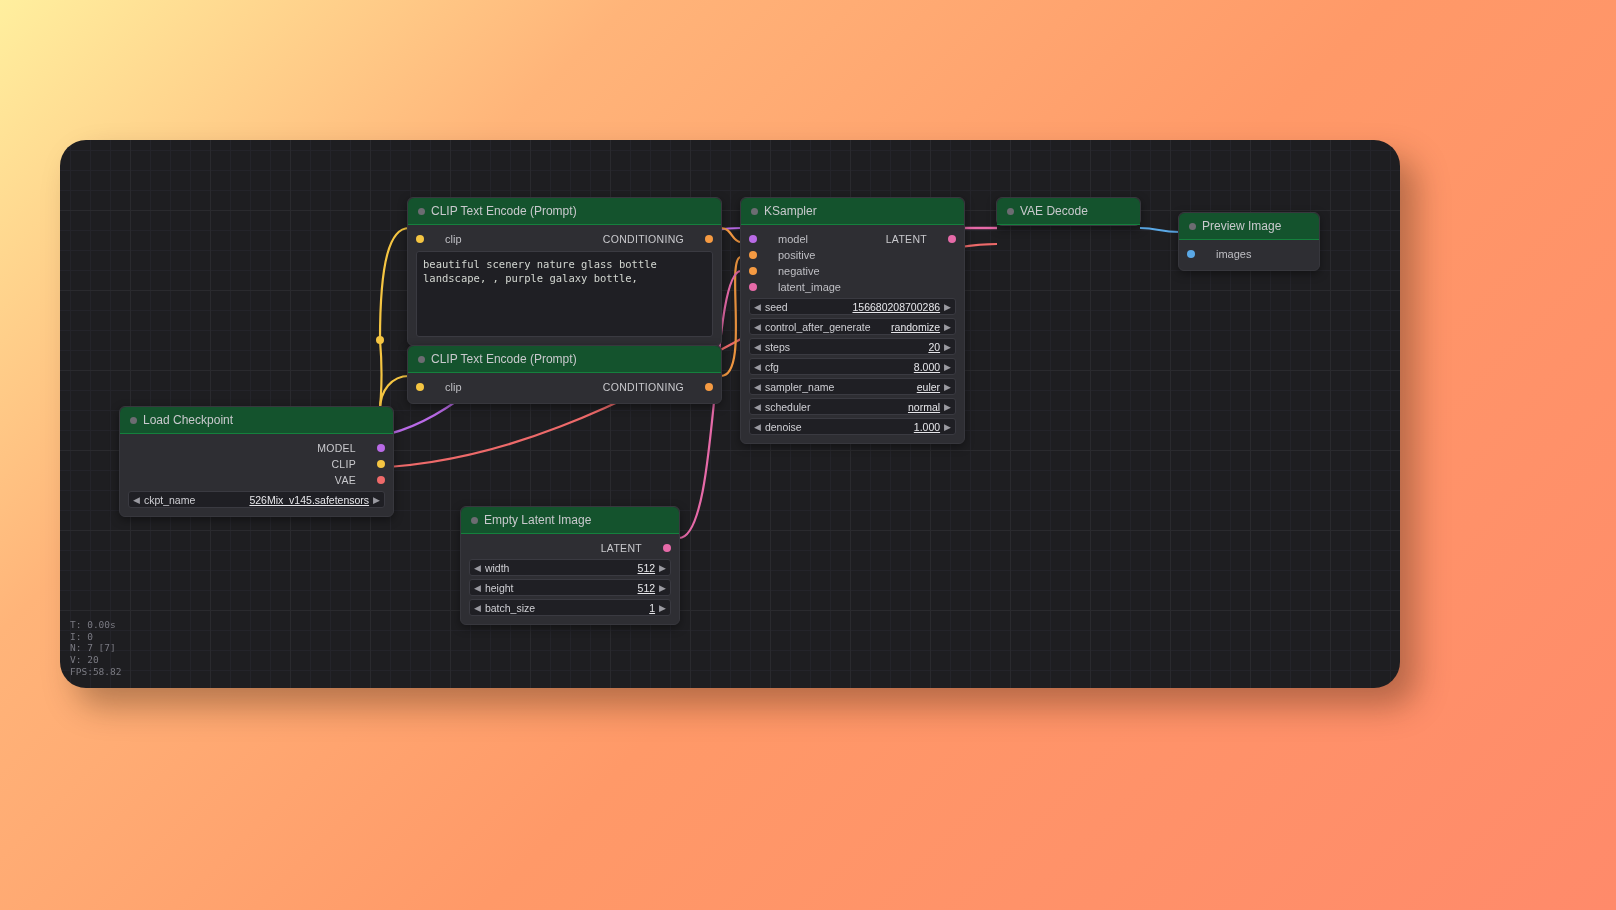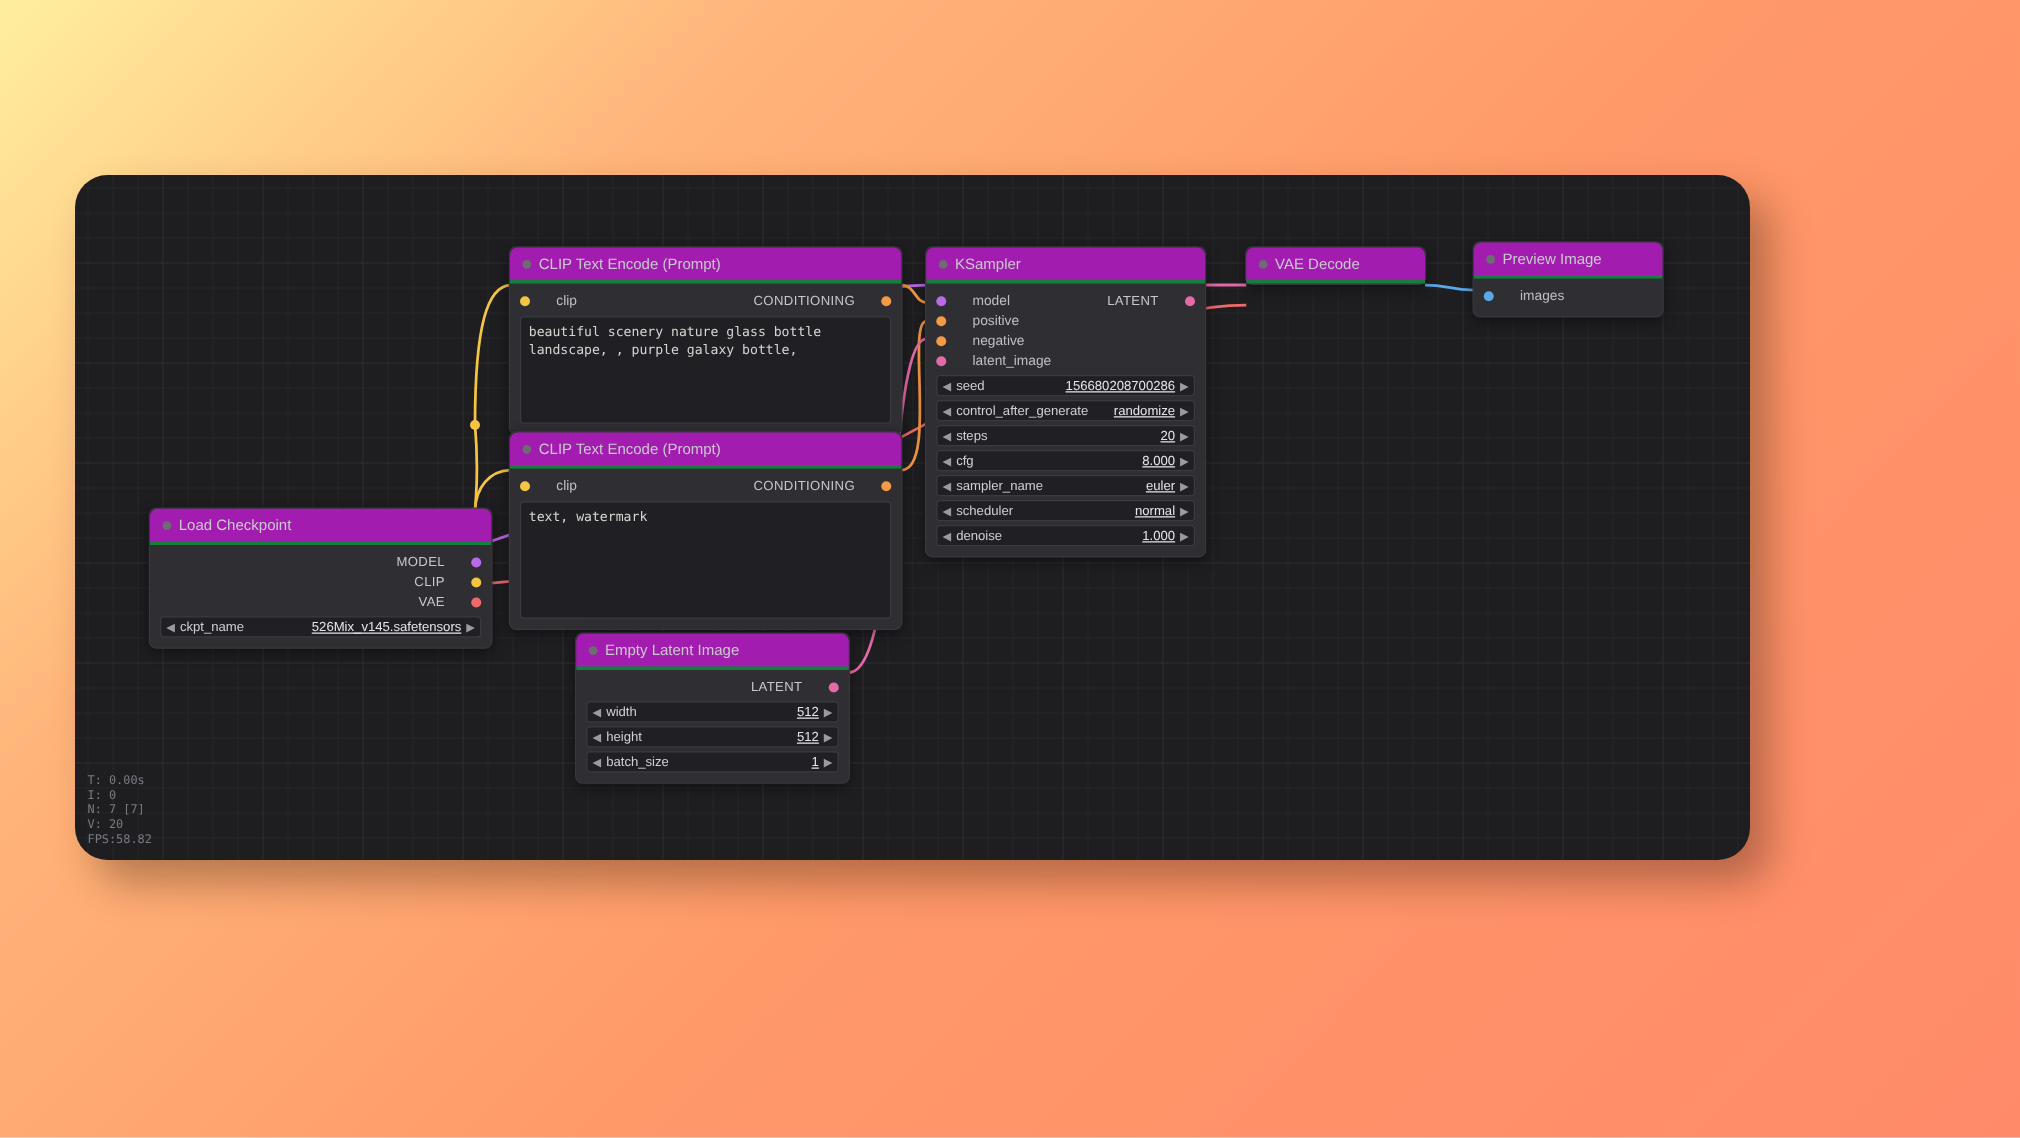--- a/index.html
+++ b/index.html
@@ -37,22 +37,22 @@
     background: #2e2e33;
     border: 1px solid #37373d;
     border-radius: 6px;
     box-shadow: 0 3px 10px rgba(0,0,0,0.4);
     color: #bfbfc4;
     font-size: 11px;
   }
   .node-header {
     display:flex; align-items:center; gap:6px;
     padding: 6px 10px;
-    background: #a21caf;
-    border-bottom: 3px solid #15803d;
+    background: #14532d;
+    border-bottom: 1px solid #15803d;
     border-radius: 6px 6px 0 0;
     font-size: 12px;
     color: #c9c9cd;
   }
   .hdot { width:7px; height:7px; border-radius:50%; background:#6c6c72; }
   .node-body { padding: 6px 8px 8px; position:relative; }
 
   .slot-row { display:flex; justify-content:space-between; align-items:center; height:16px; }
   .slot-left, .slot-right { display:flex; align-items:center; gap:21px; font-size:11px; color:#bfbfc4; }
   .slot-right { justify-content:flex-end; text-align:center; }
@@ -93,21 +93,21 @@
     font-family: Menlo, Consolas, monospace;
   }
 
   
   #n-load   { left: 59px;  top: 266px; width: 275px; }
   #n-clip1  { left: 347px; top: 57px;  width: 315px; }
   #n-clip2  { left: 347px; top: 205px; width: 315px; }
   #n-empty  { left: 400px; top: 366px; width: 220px; }
   #n-ks     { left: 680px; top: 57px;  width: 225px; }
   #n-vae    { left: 936px; top: 57px;  width: 145px; }
-  #n-prev   { left:1118px; top: 53px;  width: 153px; }
+  #n-prev   { left:1118px; top: 72px;  width: 142px; }
 
   #n-clip1 .textarea { height:86px; margin-top:4px; }
   #n-clip2 .textarea { height:94px; margin-top:4px; }
 
   .out-label { font-size:10.5px; letter-spacing:.3px; color:#c9c9cd; }
 </style>
 </head>
 <body>
 
 <div class="frame">
@@ -201,21 +201,20 @@
       <div class="slot-row">
         <span class="slot-left">
           <span class="dot c-yellow"></span>
           <span>clip</span>
         </span>
         <span class="slot-right">
           <span class="out-label">CONDITIONING</span>
           <span class="dot c-orange"></span>
         </span>
       </div>
-      <div class="textarea">text, watermark</div>
     </div>
   </div>
 
   <div id="n-empty" class="node">
     <div class="node-header">
       <span class="hdot"></span>
       <span>Empty Latent Image</span>
     </div>
     <div class="node-body">
       <div class="slot-row">

